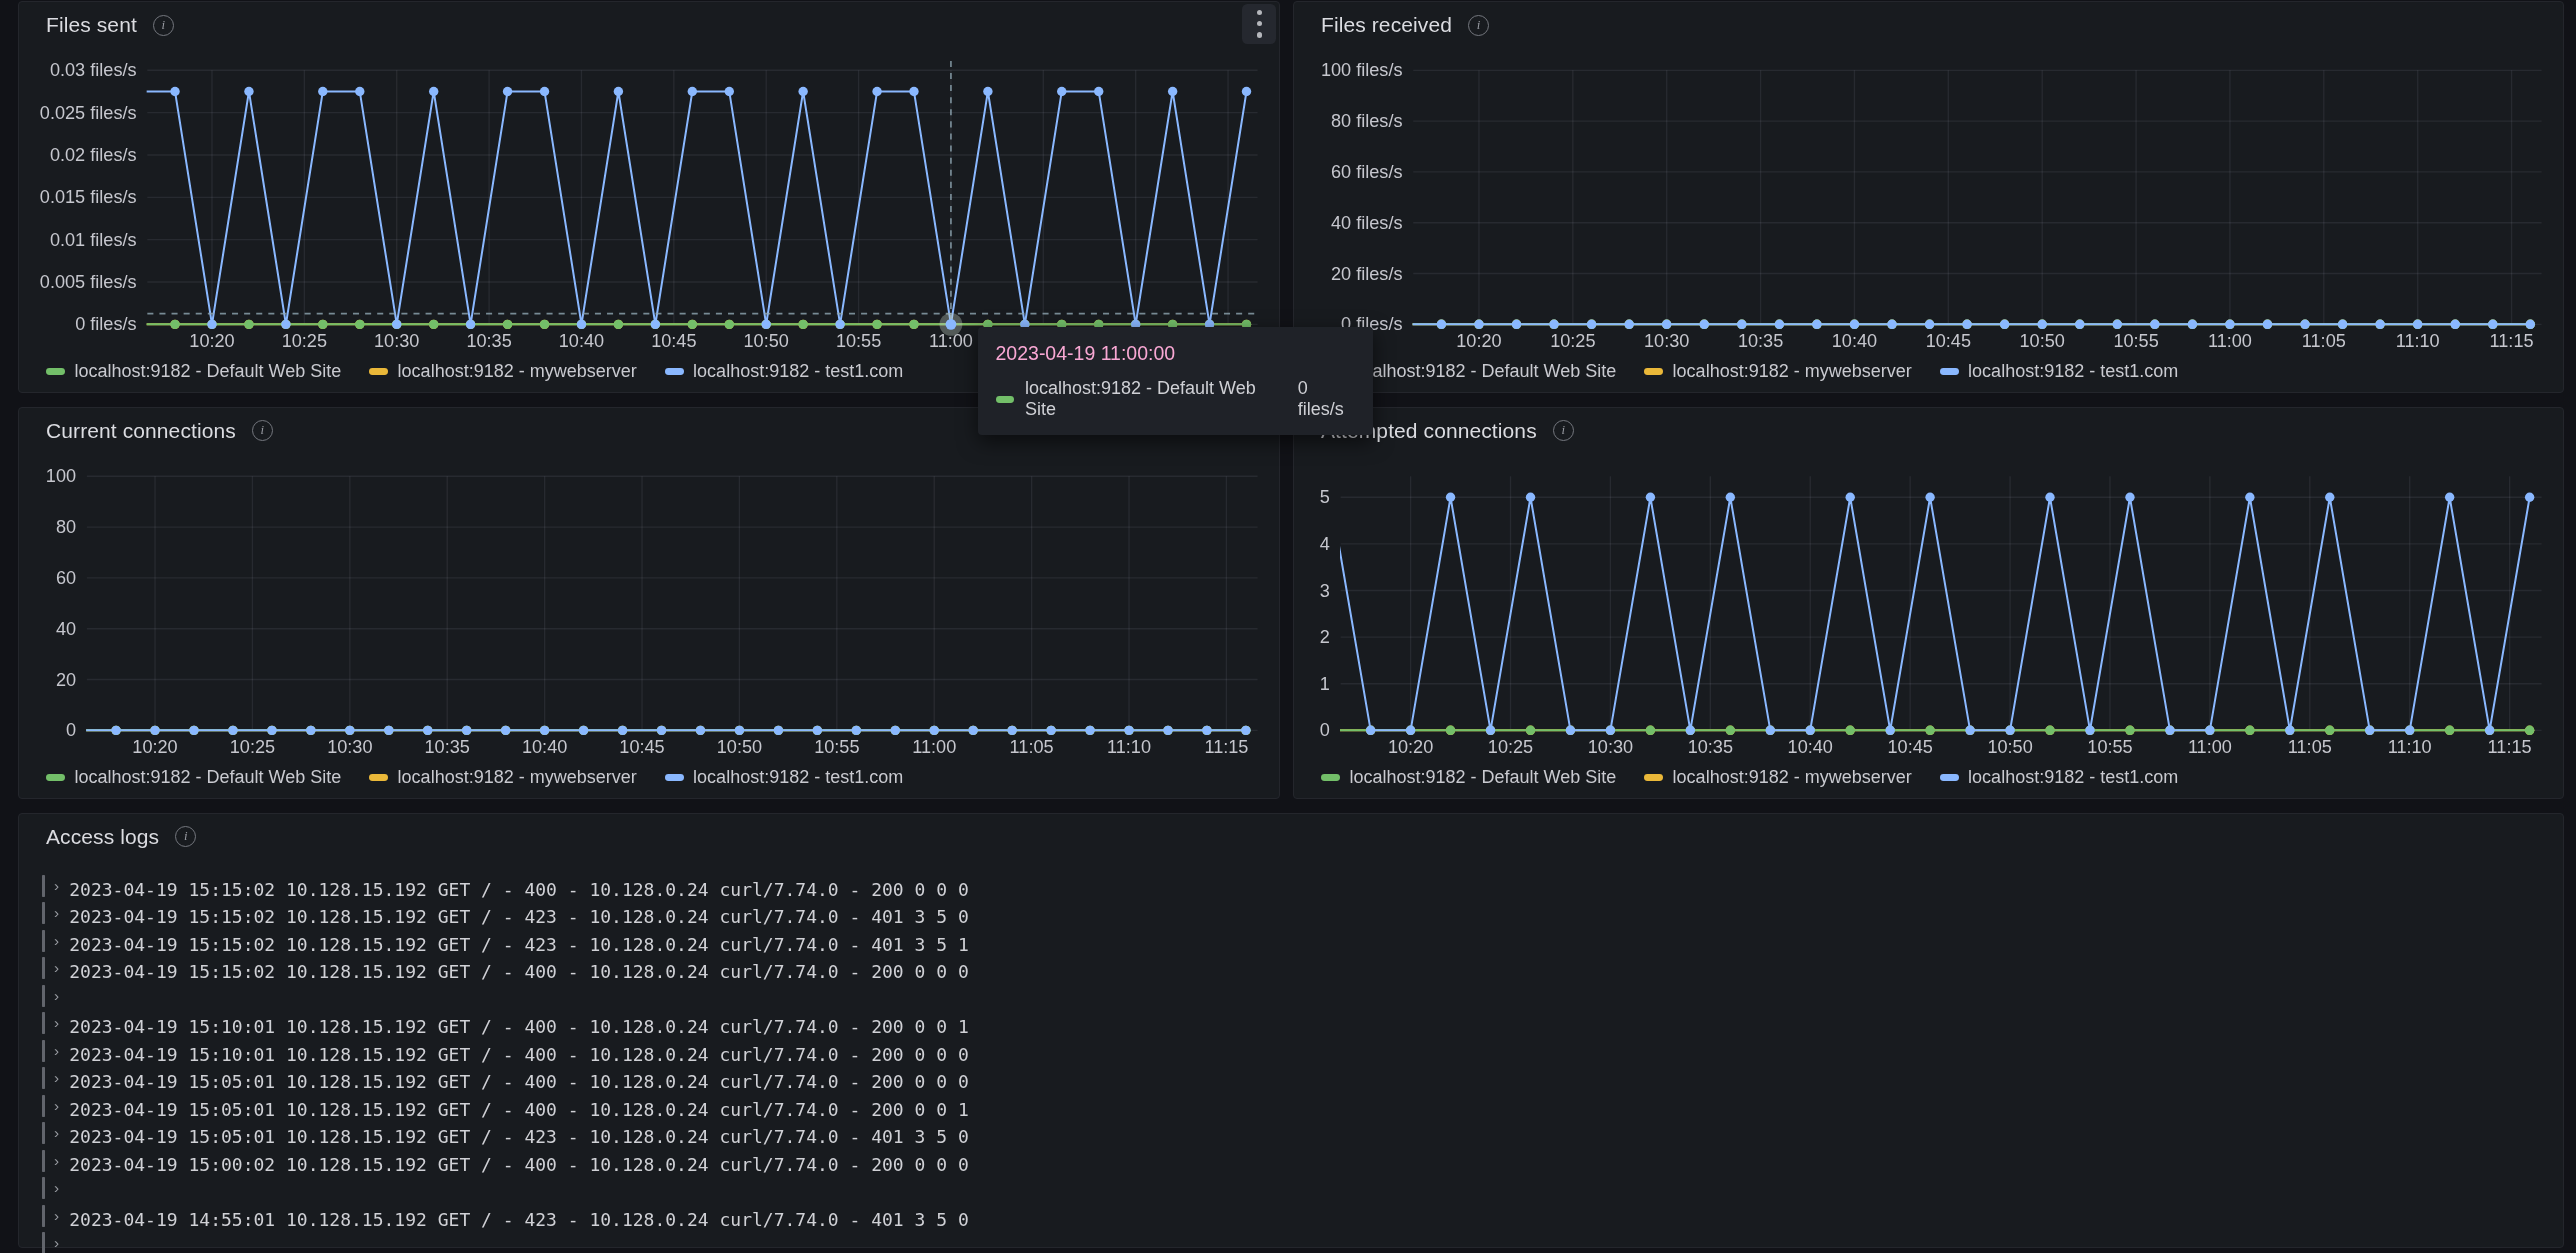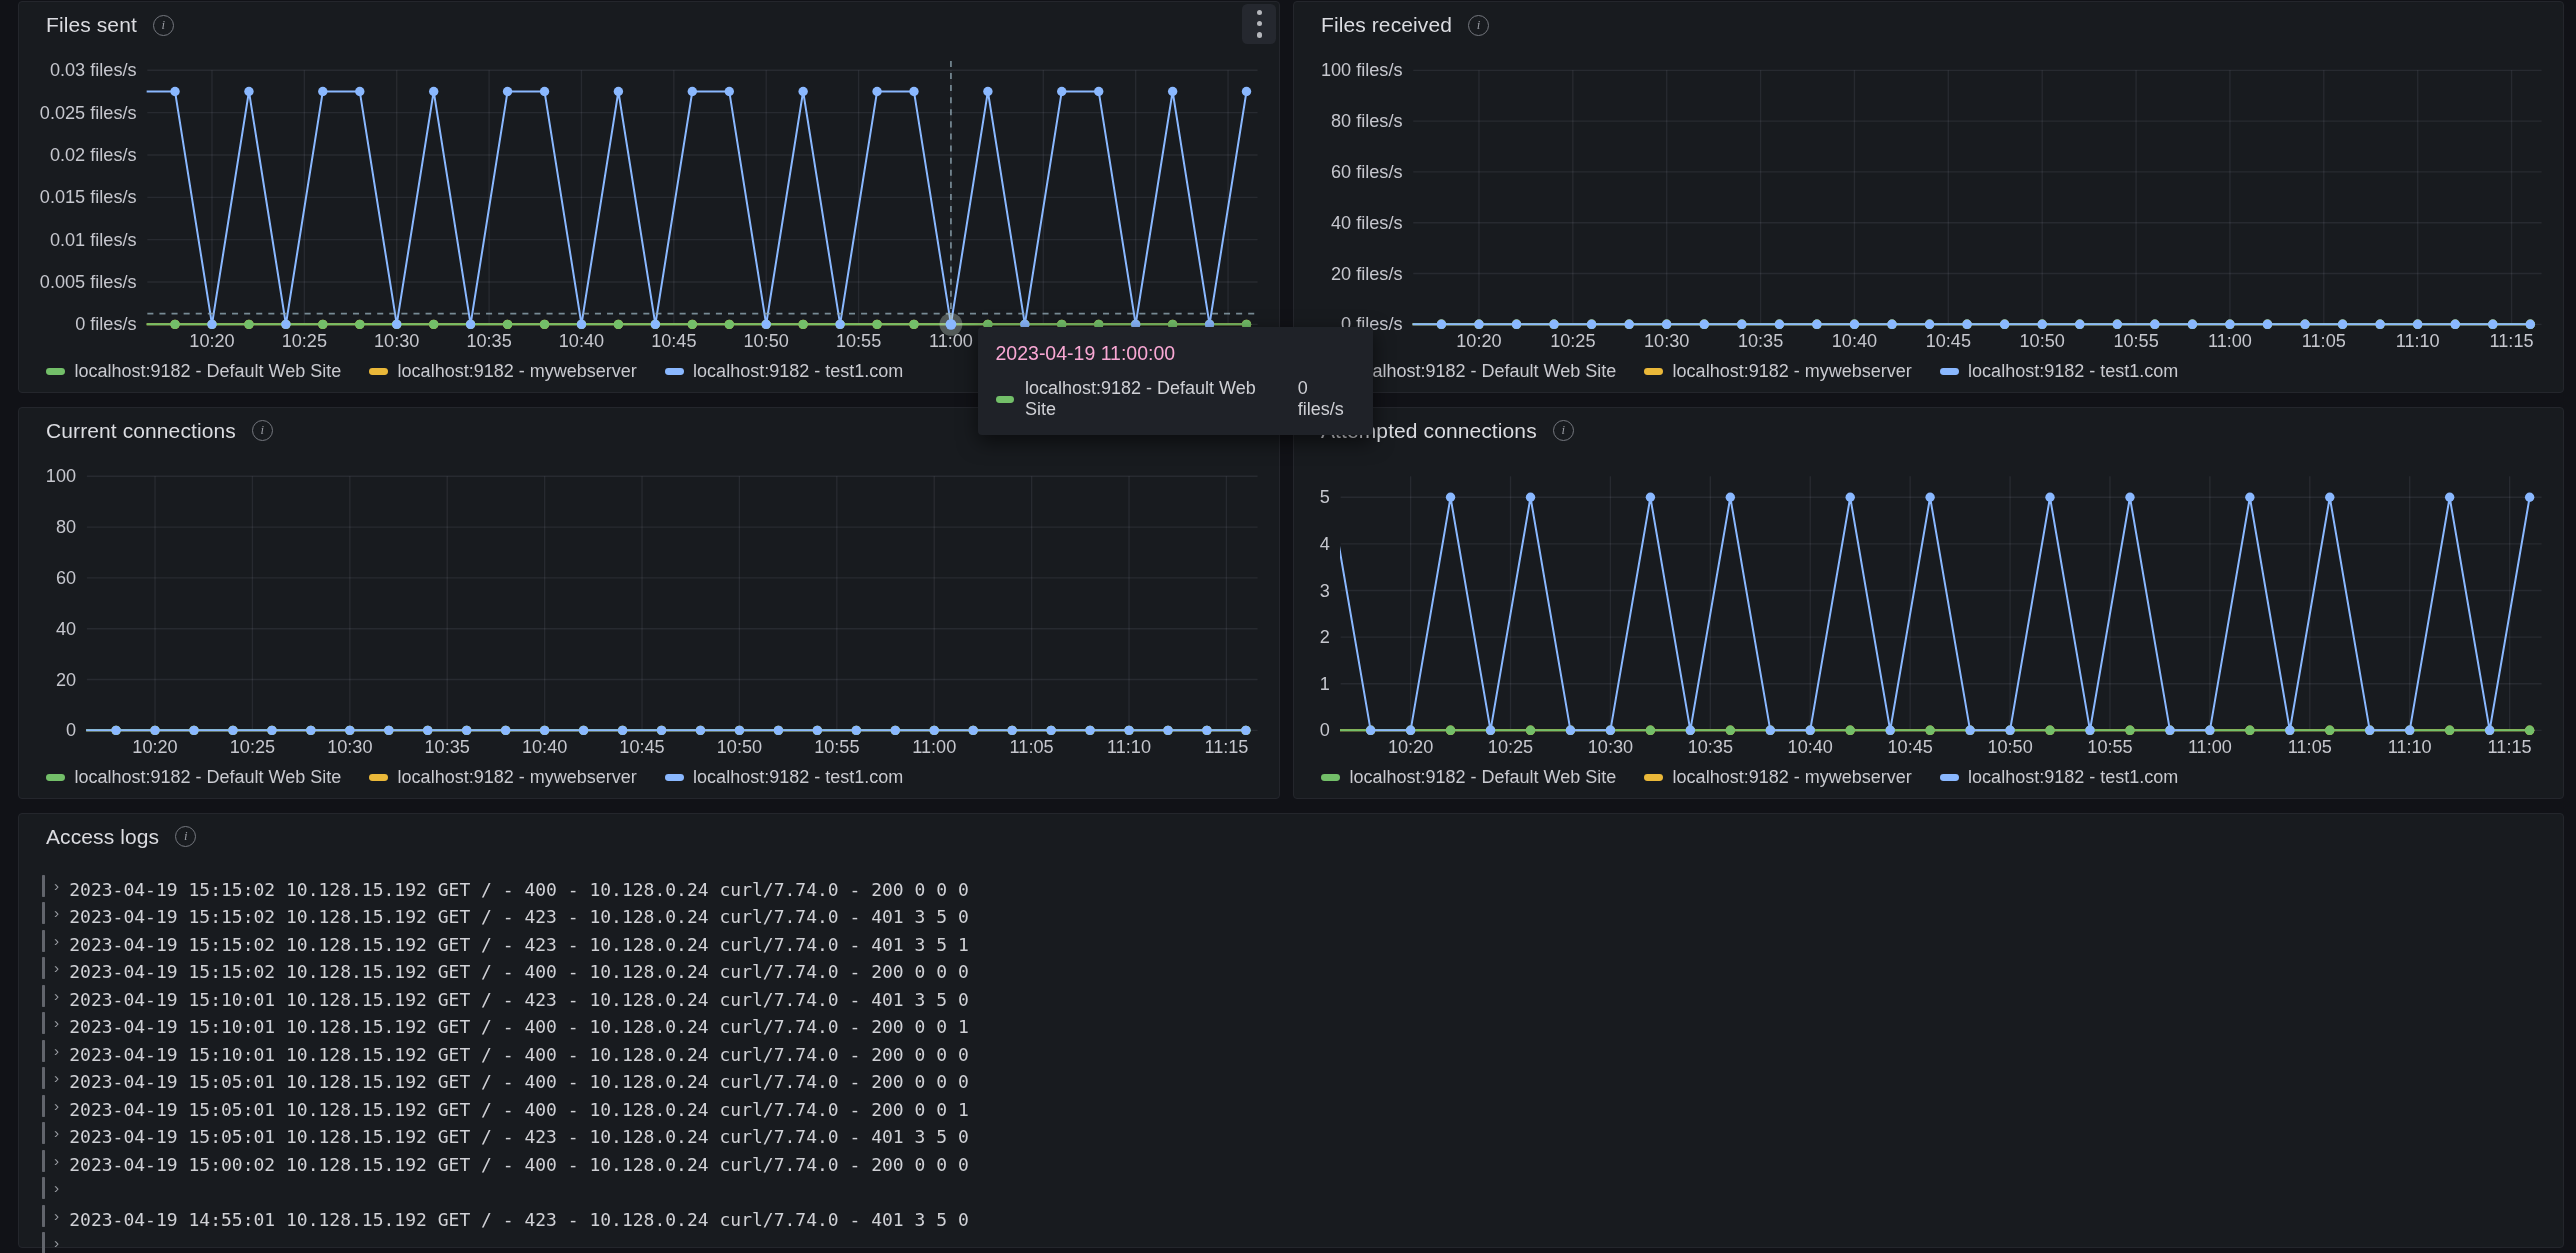--- a/index.html
+++ b/index.html
@@ -715,21 +715,20 @@
         <span class="ltext">2023-04-19 15:15:02 10.128.15.192 GET / - 423 - 10.128.0.24 curl/7.74.0 - 401 3 5 1</span>
       </div>
       <div class="logrow">
         <span class="lbar"></span>
         <span class="lchev">›</span>
         <span class="ltext">2023-04-19 15:15:02 10.128.15.192 GET / - 400 - 10.128.0.24 curl/7.74.0 - 200 0 0 0</span>
       </div>
       <div class="logrow">
         <span class="lbar"></span>
         <span class="lchev">›</span>
-        <span class="ltext">2023-04-19 15:10:01 10.128.15.192 GET / - 423 - 10.128.0.24 curl/7.74.0 - 401 3 5 0</span>
       </div>
       <div class="logrow">
         <span class="lbar"></span>
         <span class="lchev">›</span>
         <span class="ltext">2023-04-19 15:10:01 10.128.15.192 GET / - 400 - 10.128.0.24 curl/7.74.0 - 200 0 0 1</span>
       </div>
       <div class="logrow">
         <span class="lbar"></span>
         <span class="lchev">›</span>
         <span class="ltext">2023-04-19 15:10:01 10.128.15.192 GET / - 400 - 10.128.0.24 curl/7.74.0 - 200 0 0 0</span>

